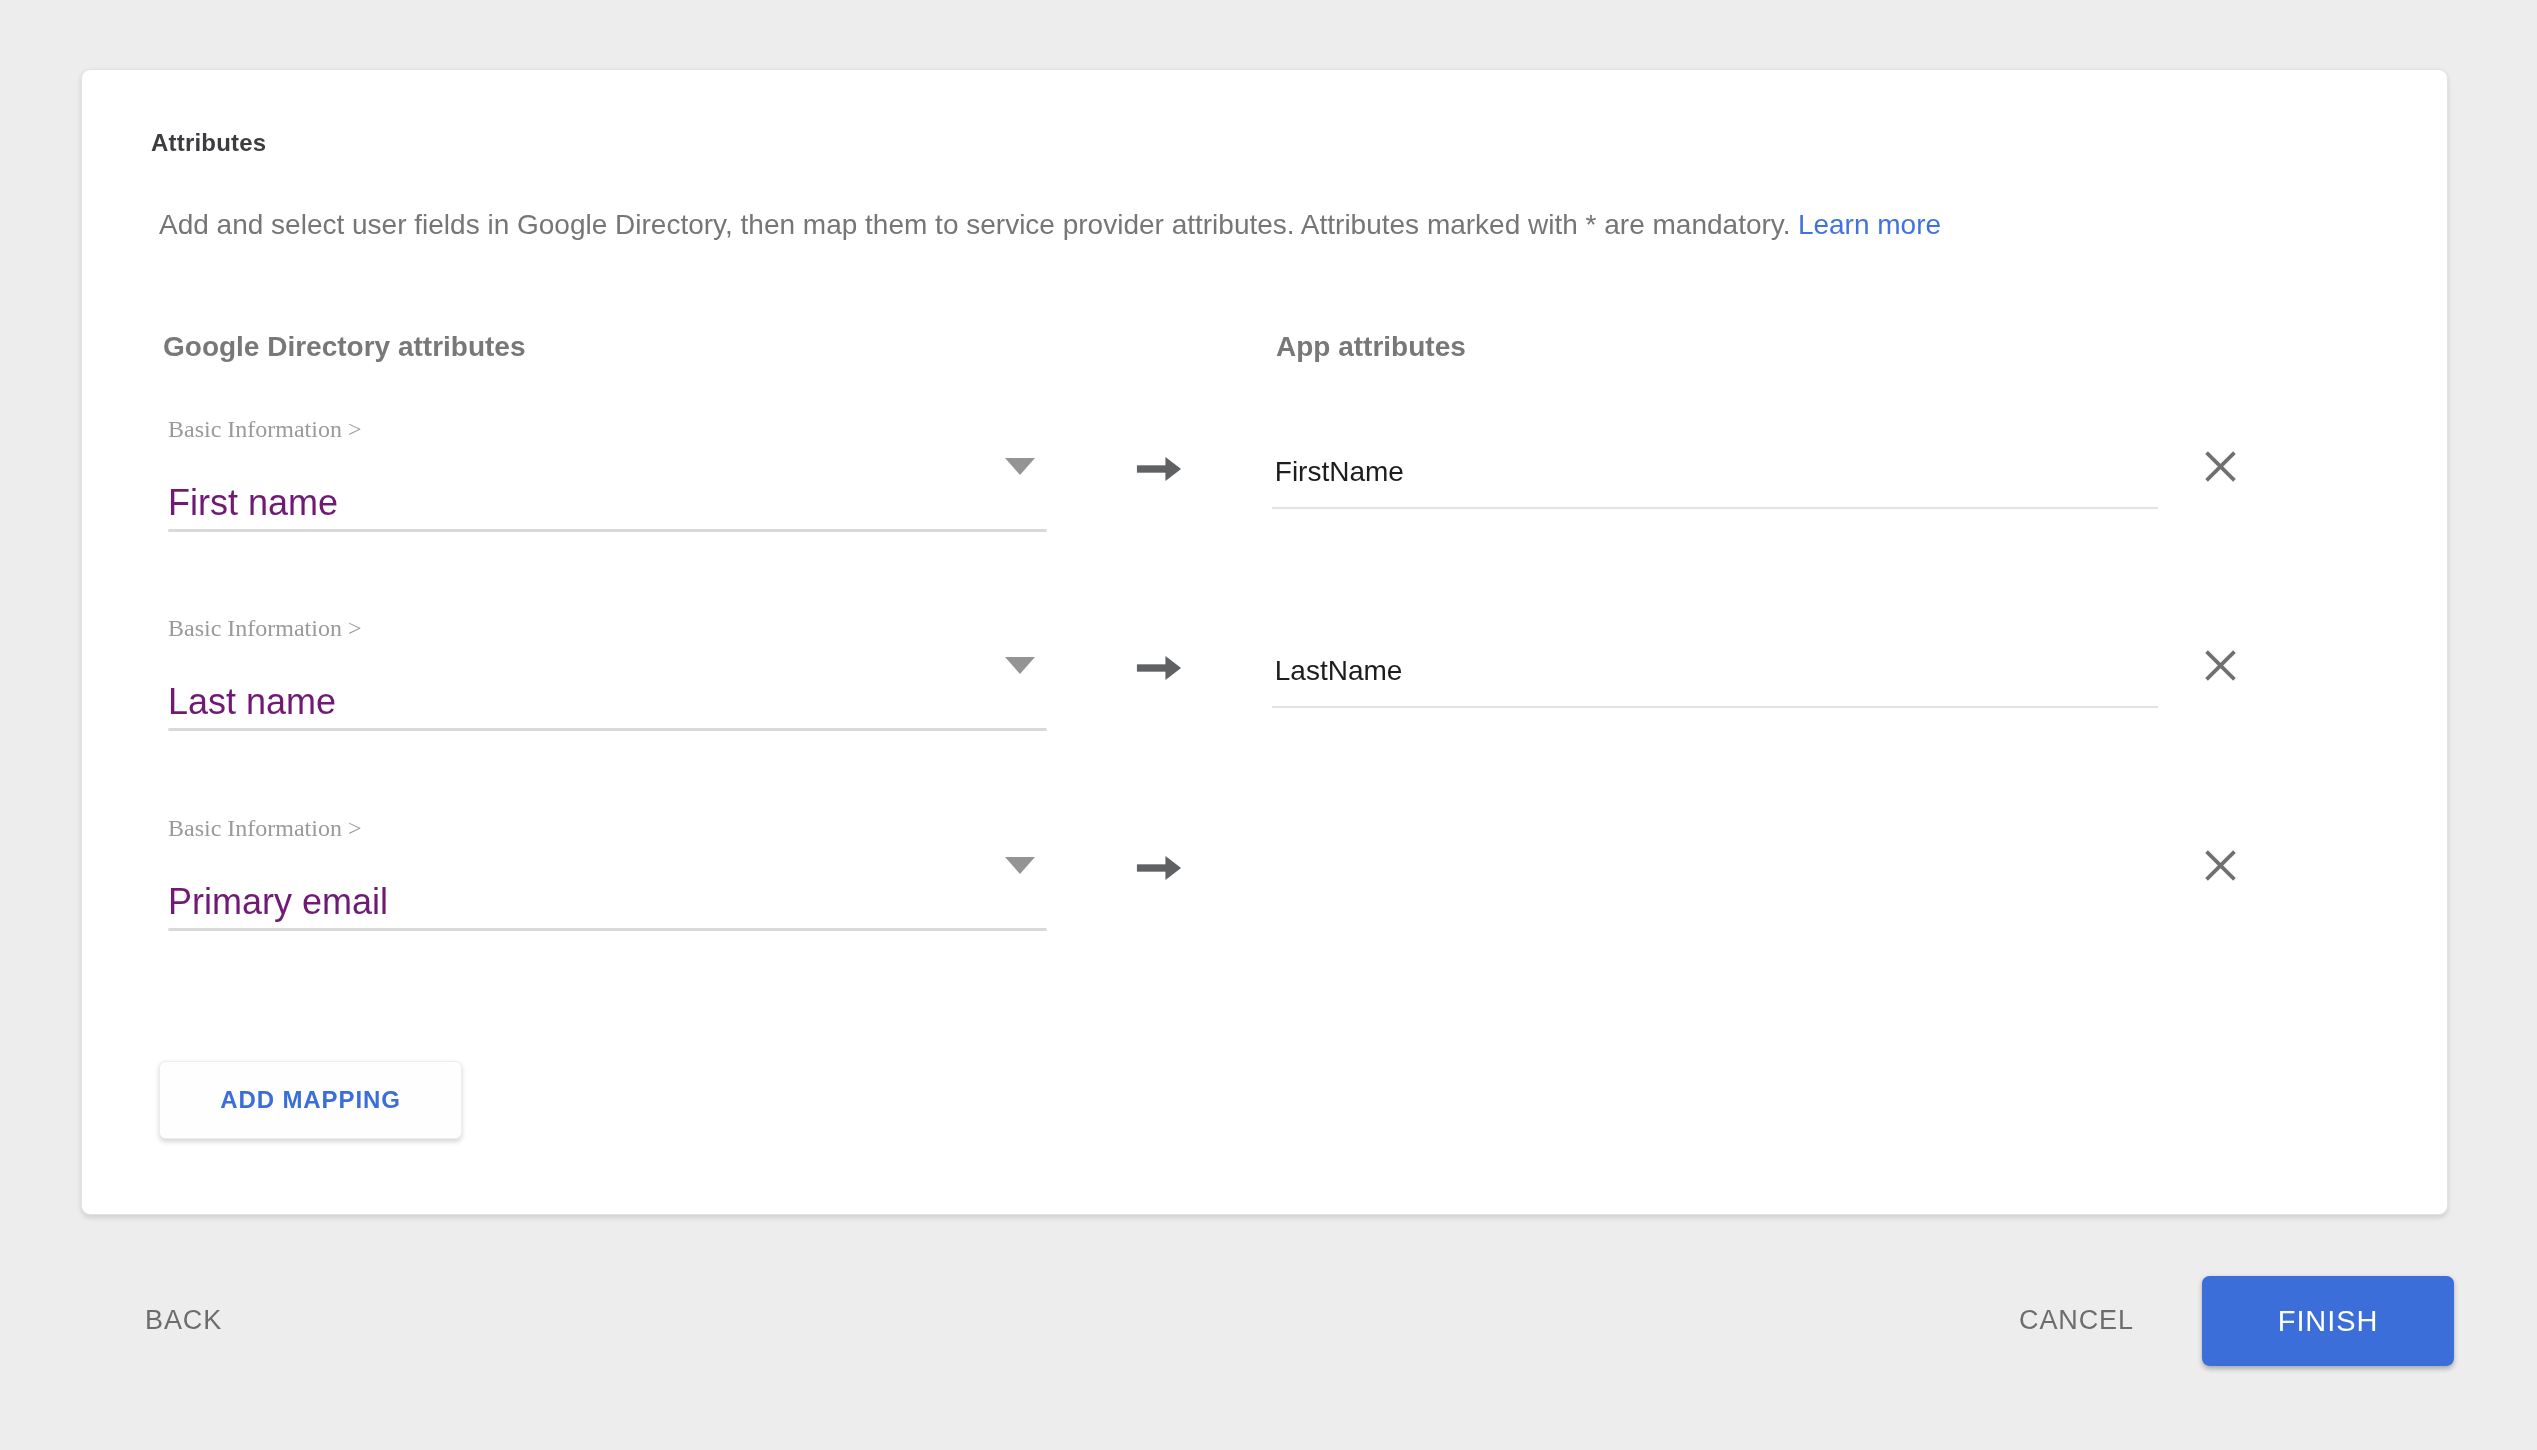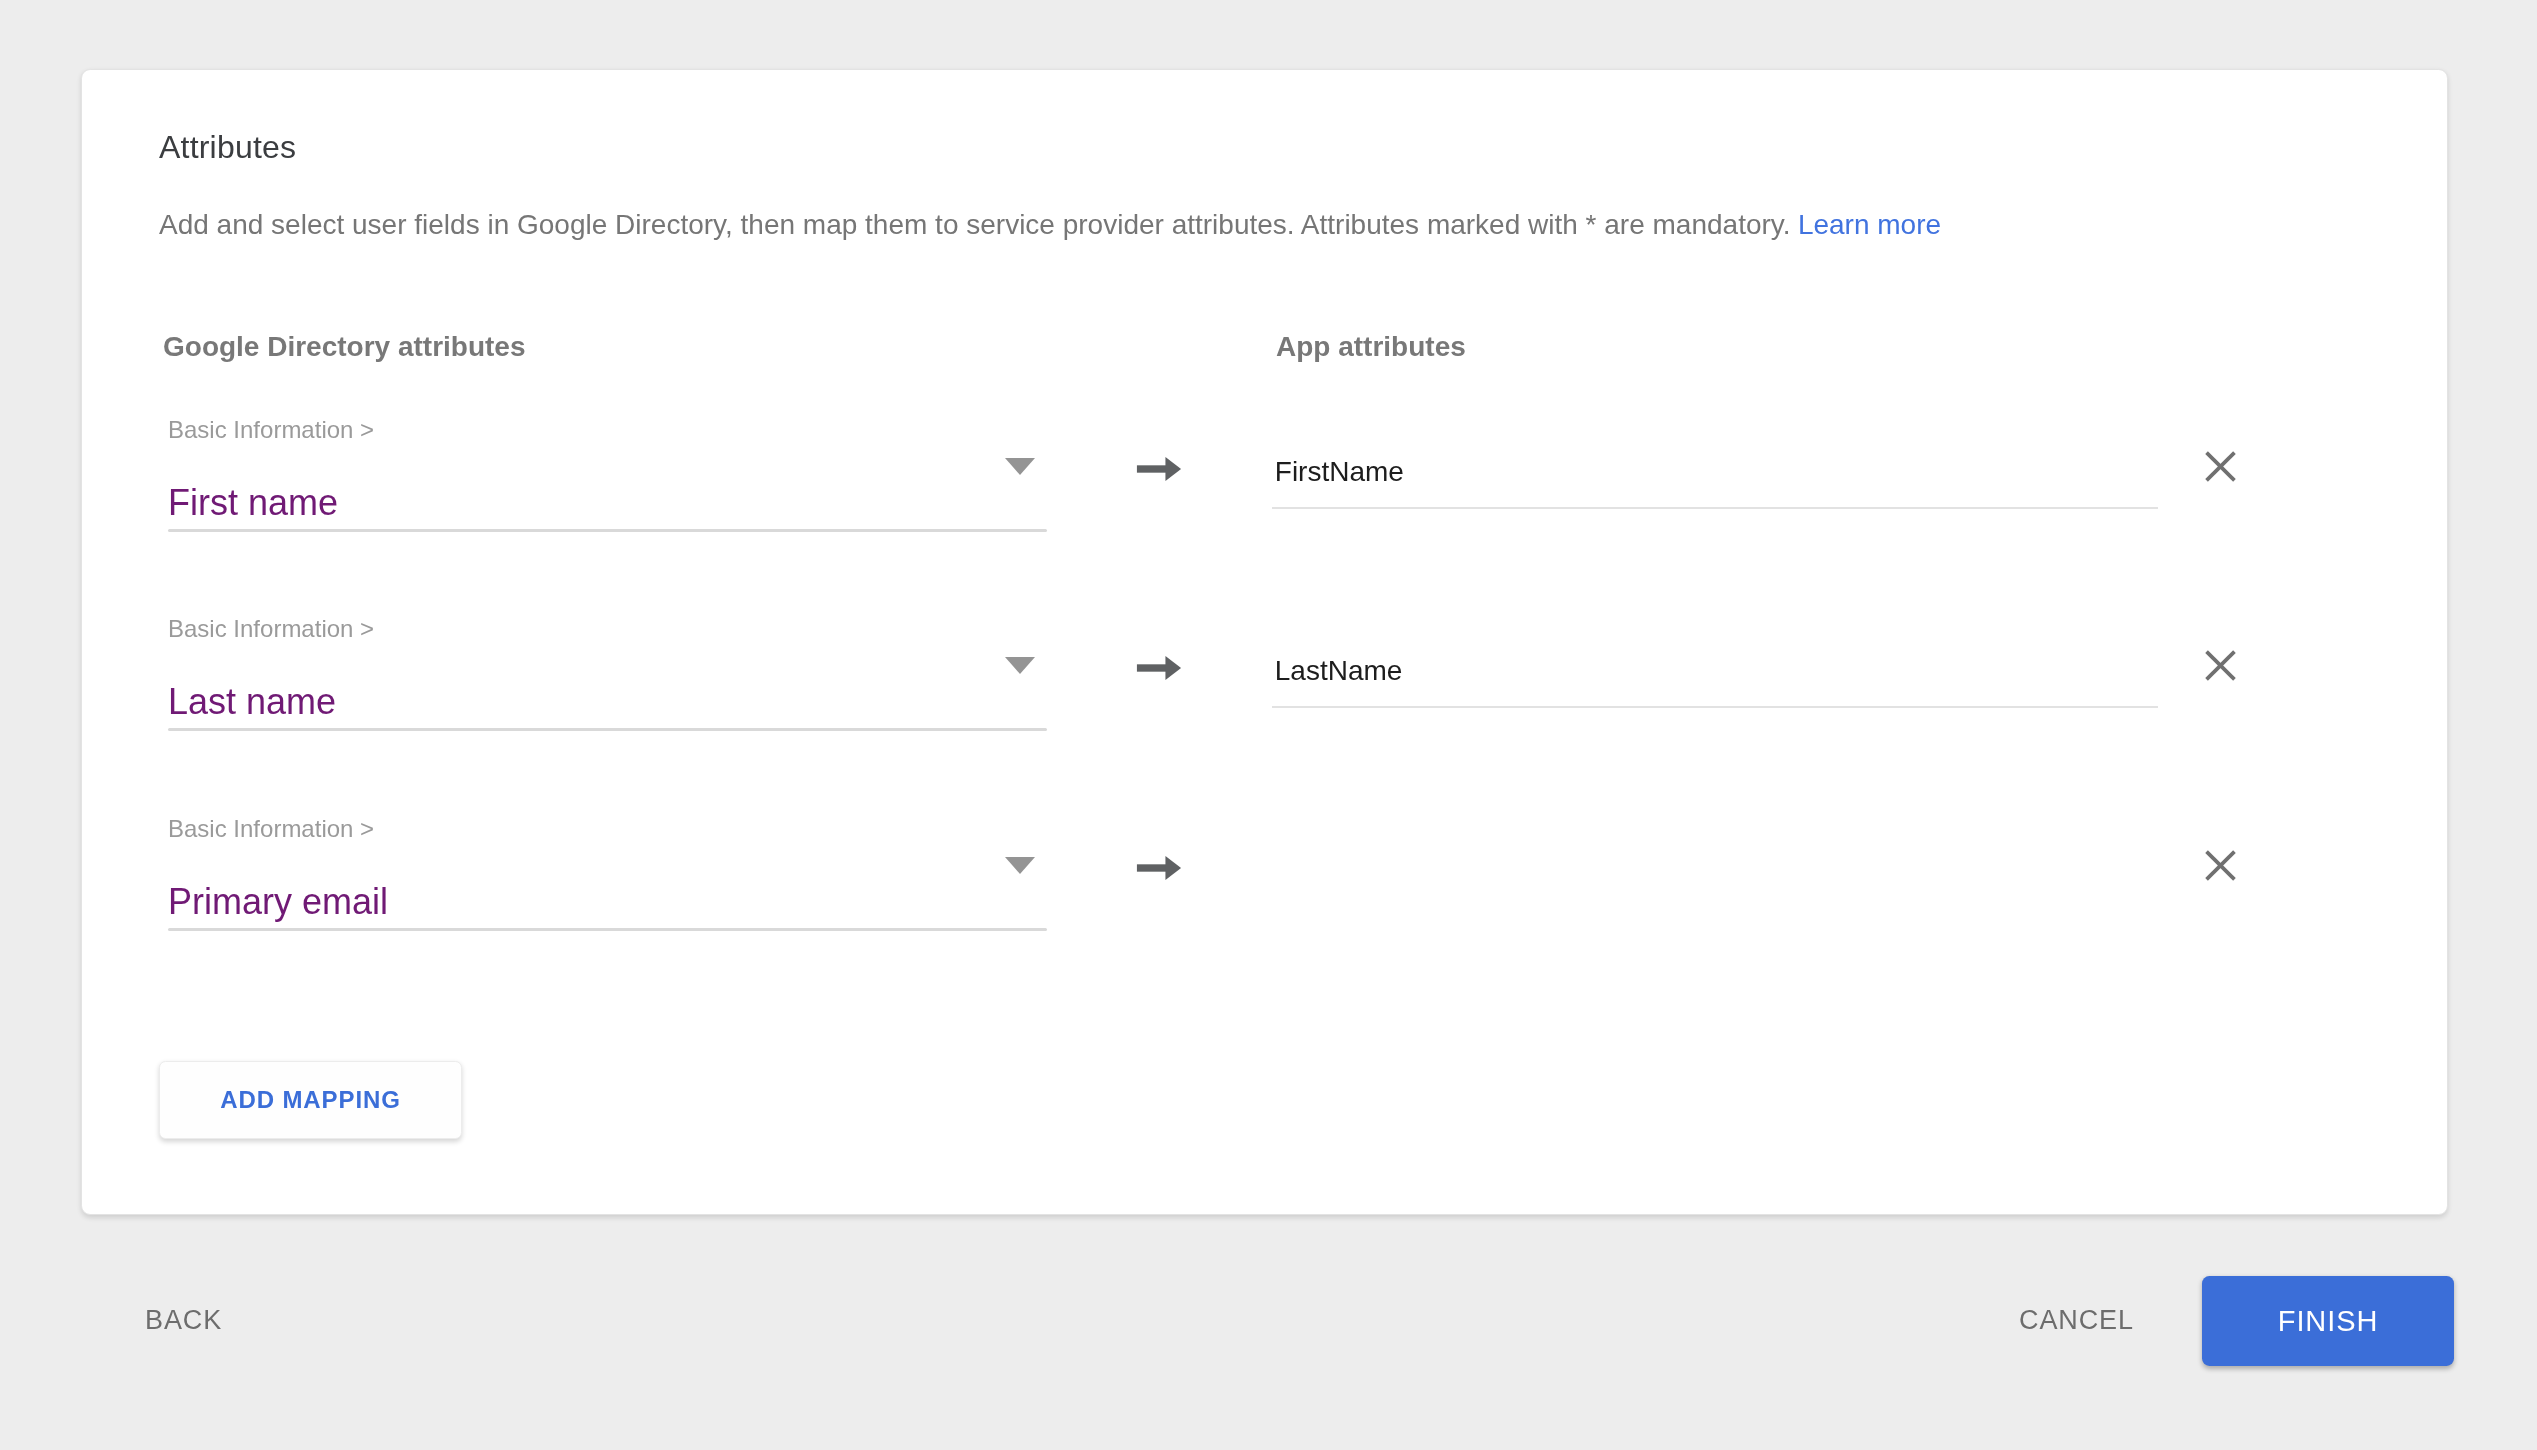--- a/index.html
+++ b/index.html
@@ -12,43 +12,43 @@
   }
   .stage { position:absolute; left:0; top:0; width:2538px; height:1451px; }
 
   
   .card {
     position:absolute; left:81px; top:69px; width:2367px; height:1146px;
     background:#ffffff; border:0.9px solid #e3e3e3; border-radius:9.2px;
     box-shadow:0 2.8px 5.5px rgba(0,0,0,0.12);
   }
   .card-title {
-    position:absolute; left:77px; top:59px;
-    font-size:32px; font-weight:400; color:#3b3d40; letter-spacing:0.2px;
+    position:absolute; left:69px; top:59px;
+    font-size:24px; font-weight:700; color:#3b3d40; letter-spacing:0.2px;
   }
   .card-desc {
     position:absolute; left:77px; top:139px; width:2219px;
     font-size:28px; color:#767676; white-space:nowrap;
   }
   .learn-more {
     color:var(--link,#4173df); cursor:pointer; text-decoration:none; margin-left:7.4px;
   }
   .col-header {
     position:absolute; top:261px;
     font-size:28px; font-weight:700; color:#787878;
   }
   .col-header.left { left:81px; }
   .col-header.right { left:1194px; }
 
   
   .map-row { position:absolute; left:0; width:2366px; height:199px; }
   .row-0 { top:344px; } .row-1 { top:543px; } .row-2 { top:743px; }
 
   .gd-field { position:absolute; left:86px; top:0; width:879px; height:125px; cursor:pointer; }
-  .gd-label { position:absolute; left:0; top:1.8px; font-size:24px; color:#9a9a9a; }
+  .gd-label { position:absolute; left:0; top:1.8px; font-size:24px; color:#9a9a9a;font-family:Liberation Serif, serif; }
   .gd-value { position:absolute; left:0; top:68px; font-size:36px; color:#701a75; }
   .gd-underline {
     position:absolute; left:0; top:115px; width:879px; height:2.8px;
     background:#d9d9d9; border-radius:2.8px;
   }
   .dd-triangle {
     position:absolute; left:837px; top:44px; width:0; height:0;
     border-left:15.7px solid transparent; border-right:15.7px solid transparent;
     border-top:17.6px solid #949494;
   }

